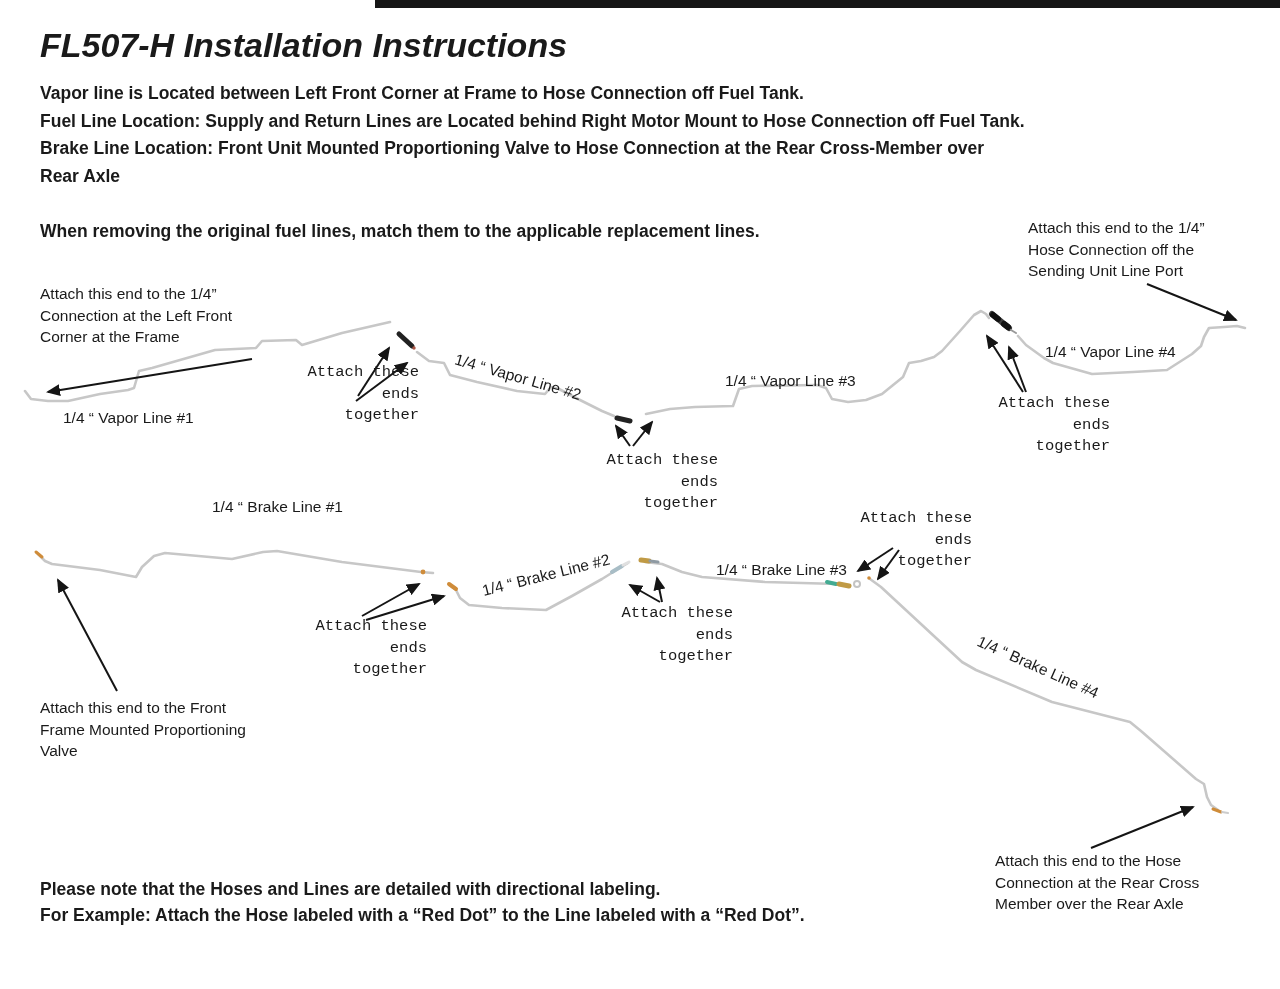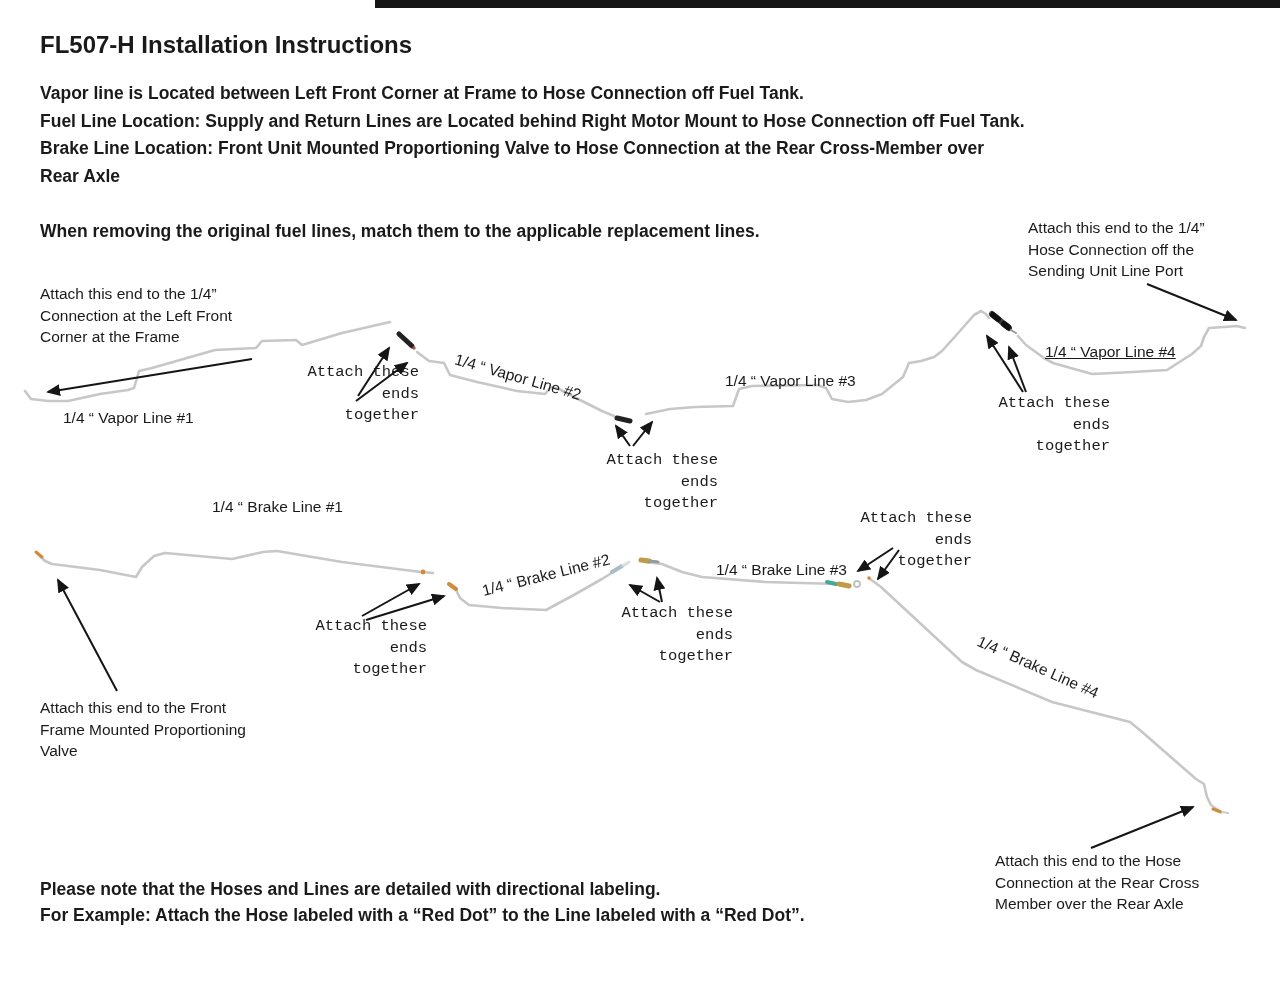--- a/index.html
+++ b/index.html
@@ -1,19 +1,19 @@
 <!DOCTYPE html>
 <html><head>
 <meta charset="utf-8">
 <style>
   html,body{margin:0;padding:0;background:#ffffff;}
   .page{position:relative;width:1280px;height:989px;background:#ffffff;overflow:hidden;
         font-family:"Liberation Sans","DejaVu Sans",sans-serif;color:#1a1a1a;}
   .topbar{position:absolute;left:375px;top:0;width:905px;height:8px;background:#161616;}
-  .title{position:absolute;left:40px;top:28px;font-size:24px;line-height:34px;font-weight:bold;white-space:nowrap;}
+  .title{position:absolute;left:40px;top:28px;font-size:34px;line-height:34px;font-weight:bold;white-space:nowrap;font-style:italic;}
   .intro{position:absolute;left:40px;top:80px;font-size:17.5px;line-height:27.5px;font-weight:bold;}
   .intro div{white-space:nowrap;}
   .when{position:absolute;left:40px;top:219px;font-size:17.5px;line-height:24px;font-weight:bold;white-space:nowrap;}
   .lbl{position:absolute;font-size:15.5px;line-height:21.5px;white-space:pre-line;}
   .lbl.c{width:150px;text-align:right;font-family:Liberation Mono, monospace;}
   .lbl.rot{white-space:nowrap;}
   .note{position:absolute;left:40px;top:877px;font-size:17.5px;line-height:25.5px;font-weight:bold;}
   .note div{white-space:nowrap;}
   .diagram{position:absolute;left:0;top:0;}
 </style>
@@ -100,21 +100,21 @@
   <div class="lbl" style="left:40px;top:283px;">Attach this end to the 1/4”
 Connection at the Left Front
 Corner at the Frame</div>
   <div class="lbl" style="left:1028px;top:217px;">Attach this end to the 1/4”
 Hose Connection off the
 Sending Unit Line Port</div>
 
   <div class="lbl" style="left:63px;top:407px;">1/4 “ Vapor Line #1</div>
   <div class="lbl rot" style="left:518px;top:377px;transform:translate(-50%,-50%) rotate(16deg);">1/4 “ Vapor Line #2</div>
   <div class="lbl" style="left:725px;top:370px;">1/4 “ Vapor Line #3</div>
-  <div class="lbl" style="left:1045px;top:341px;text-decoration:underline;">1/4 “ Vapor Line #4</div>
+  <div class="lbl" style="left:1045px;top:341px;">1/4 “ Vapor Line #4</div>
 
   <div class="lbl c" style="left:269px;top:362px;">Attach these ends
 together</div>
   <div class="lbl c" style="left:568px;top:450px;">Attach these ends
 together</div>
   <div class="lbl c" style="left:960px;top:393px;">Attach these ends
 together</div>
 
   <div class="lbl" style="left:178px;top:496px;margin-left:34px;">1/4 “ Brake Line #1</div>
   <div class="lbl rot" style="left:546px;top:575px;transform:translate(-50%,-50%) rotate(-14deg);">1/4 “ Brake Line #2</div>

